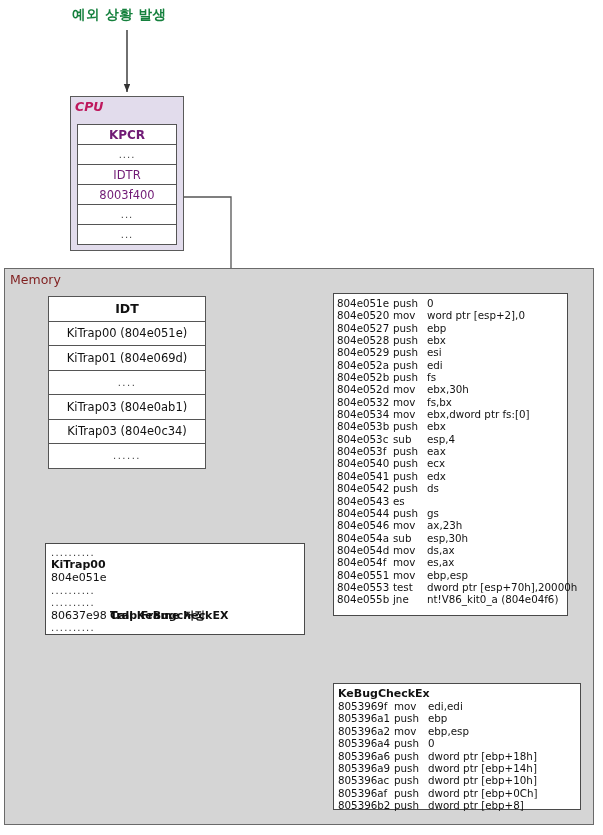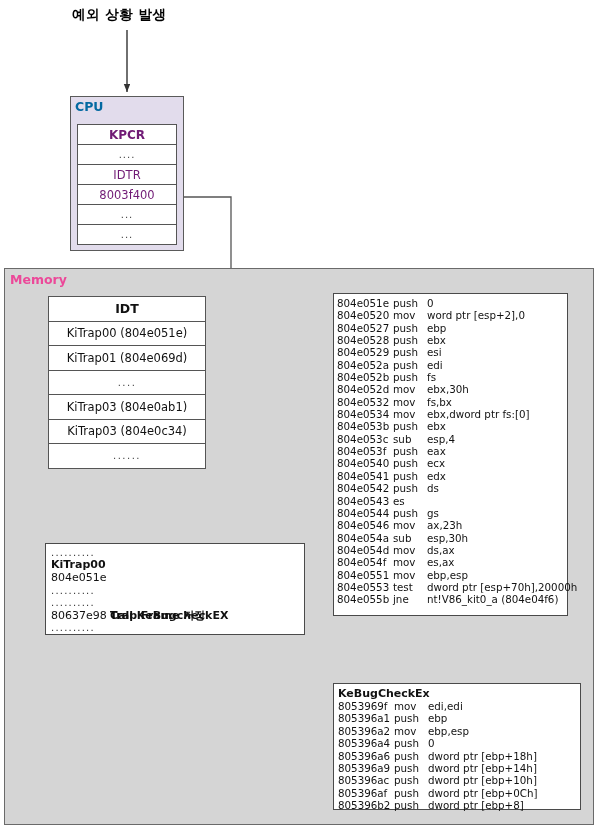--- a/index.html
+++ b/index.html
@@ -21,37 +21,38 @@
     height: 835px;
   }
   .abs { position: absolute; }
 
   
   #title-text {
     left: 72px; top: 6px;
     width: 200px;
     font-size: 13.5px;
     font-weight: bold;
-    color: #000000;
+    color: #15803d;
     letter-spacing: 0.5px;
   }
 
   
   #cpu-box {
     left: 70px; top: 96px;
     width: 114px; height: 155px;
     background: #e2dcec;
     border: 1.4px solid #5a5a5a;
     box-sizing: border-box;
   }
   #cpu-label {
     left: 75px; top: 99px;
     font-size: 12.5px;
     font-weight: bold;
-    color: #0369a1;
+    color: #be185d;
+    font-style: italic;
   }
 
   
   #kpcr-table {
     left: 77px; top: 124px;
     width: 100px;
     border: 1.2px solid #555;
     border-bottom: none;
     box-sizing: border-box;
     background: #ffffff;
@@ -74,22 +75,22 @@
   #memory-panel {
     left: 4px; top: 268px;
     width: 590px; height: 557px;
     background: #d5d5d5;
     border: 1.2px solid #6a6a6a;
     box-sizing: border-box;
   }
   #memory-label {
     left: 10px; top: 272px;
     font-size: 12.5px;
-    font-weight: bold;
-    color: #ec4899;
+    font-weight: normal;
+    color: #7f1d1d;
   }
 
   
   #idt-table {
     left: 48px; top: 296px;
     width: 158px;
     border: 1.4px solid #555;
     border-bottom: none;
     box-sizing: border-box;
     background: #bef264;

